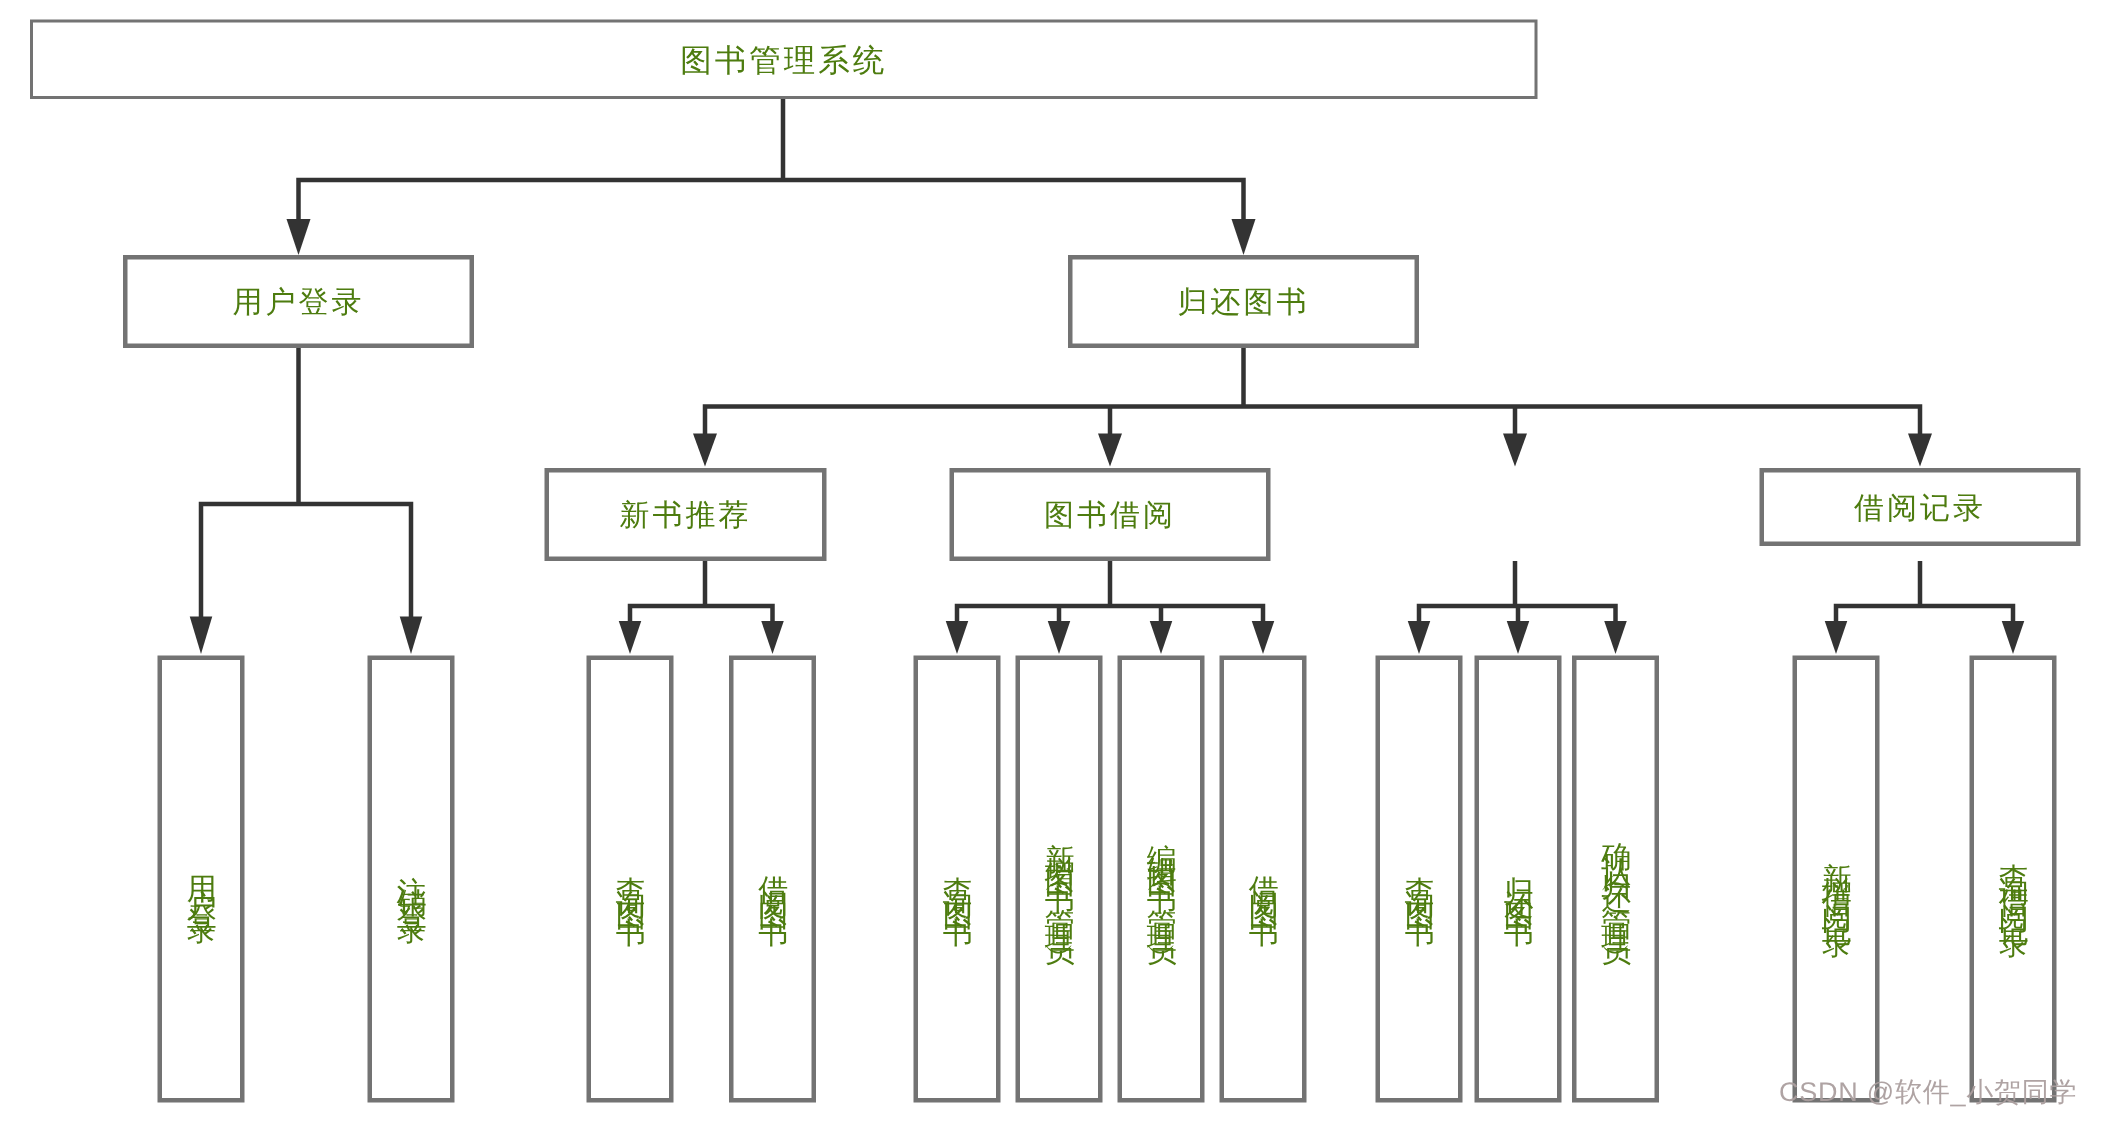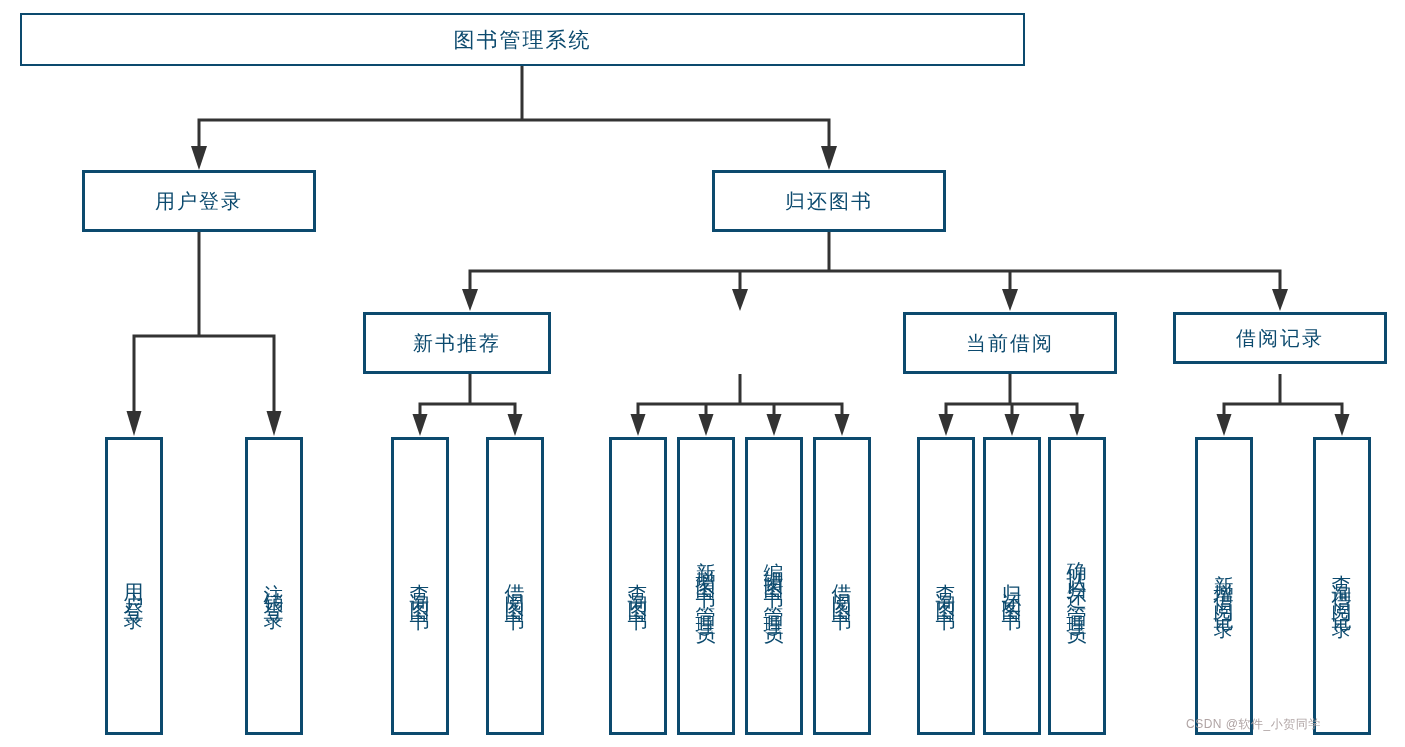--- a/index.html
+++ b/index.html
@@ -8,42 +8,42 @@
     width:1405px;height:747px;
     background:#ffffff;
     font-family:"Liberation Sans","DejaVu Sans",sans-serif;
     overflow:hidden;
   }
   .connectors{position:absolute;left:0;top:0;z-index:1;}
   .box{
     position:absolute;
     box-sizing:border-box;
     background:#ffffff;
-    border:3px solid #0c4a6e;
+    border:3px solid #737373;
     display:flex;
     align-items:center;
     justify-content:center;
-    color:#0c4a6e;
+    color:#4d7c0f;
     font-size:20px;
     letter-spacing:2px;
     z-index:2;
   }
   .box.root{border-width:2px;font-size:21px;}
   .leaf{
     writing-mode:vertical-rl;
     text-orientation:mixed;
     font-size:20px;
     letter-spacing:9px;
     line-height:1;
   }
   .leaf span{display:block;}
   .watermark{
     position:absolute;
     left:1186px;top:716px;
-    font-size:12px;
+    font-size:18px;
     letter-spacing:0.5px;
     white-space:nowrap;
     color:#ab9f9f;
     opacity:0.95;
     z-index:5;
   }
 </style>
 </head>
 <body>
 
@@ -103,22 +103,22 @@
   <div class="box" style="left:82px;top:170px;width:234px;height:62px">
     <span>用户登录</span>
   </div>
   <div class="box" style="left:712px;top:170px;width:234px;height:62px">
     <span>归还图书</span>
   </div>
 
   <div class="box" style="left:363px;top:312px;width:188px;height:62px">
     <span>新书推荐</span>
   </div>
-  <div class="box" style="left:903px;top:312px;width:214px;height:62px">
-    <span>当前借阅</span>
+  <div class="box" style="left:633px;top:312px;width:214px;height:62px">
+    <span>图书借阅</span>
   </div>
   <div class="box" style="left:1173px;top:312px;width:214px;height:52px">
     <span>借阅记录</span>
   </div>
 
   <div class="box leaf" style="left:105px;top:437px;width:58px;height:298px">
     <span>用户登录</span>
   </div>
   <div class="box leaf" style="left:245px;top:437px;width:58px;height:298px">
     <span>注销登录</span>

